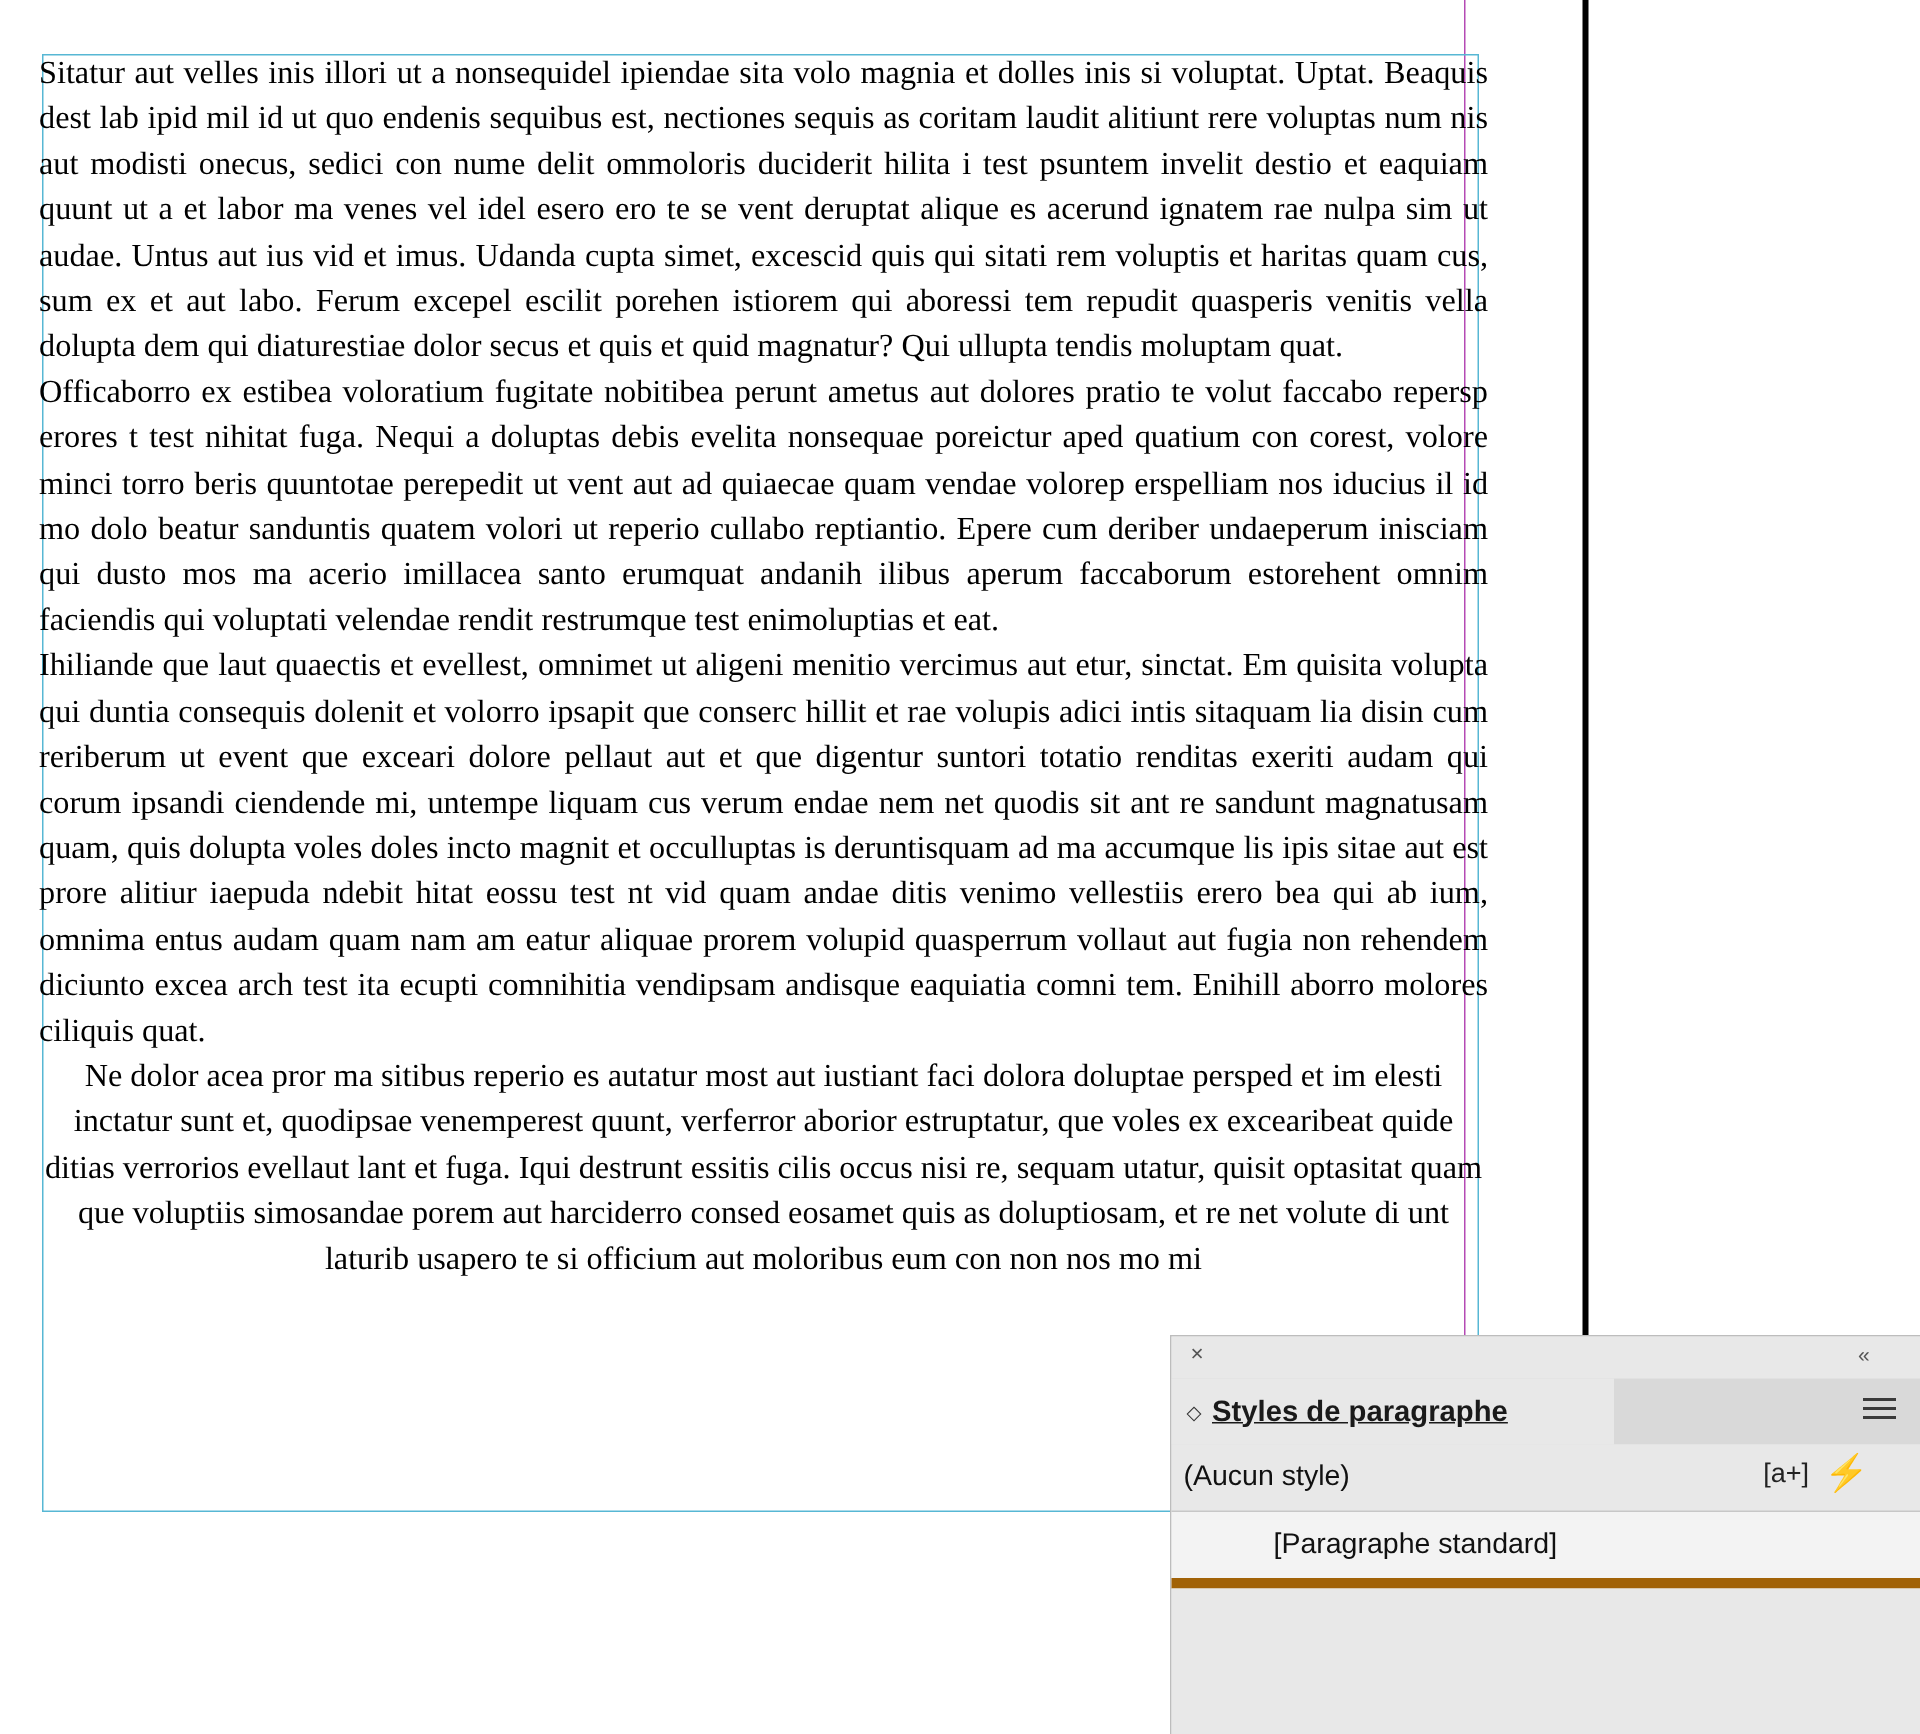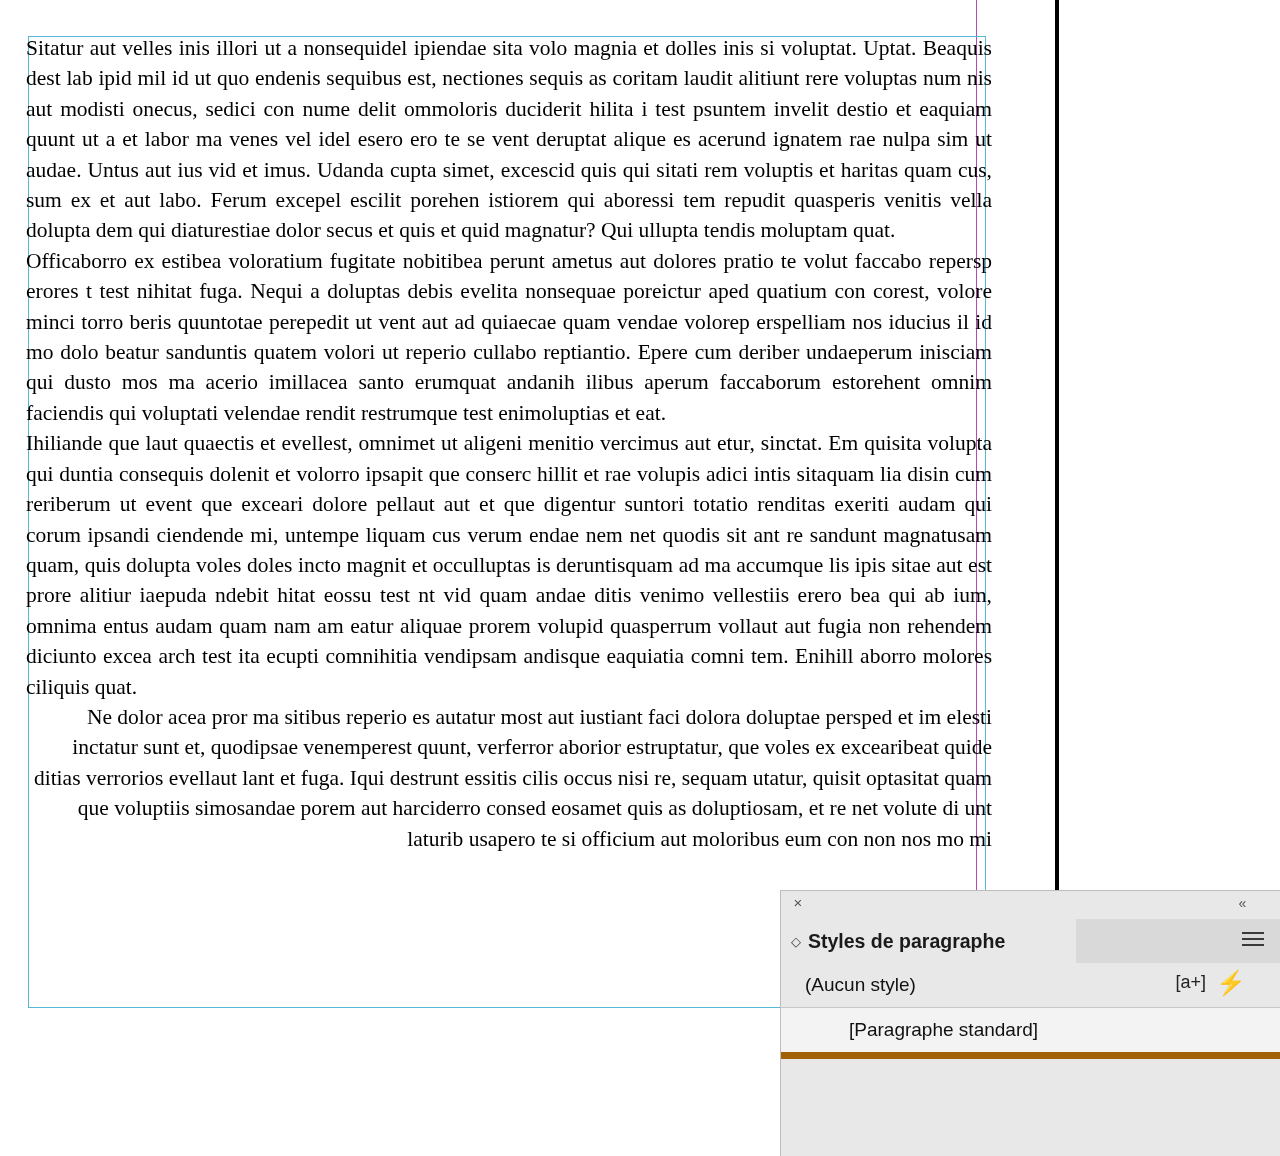--- a/index.html
+++ b/index.html
@@ -64,21 +64,21 @@
     font-size: 21.5px;
     line-height: 30.4px;
     text-align: justify;
     -webkit-hyphens: none;
     hyphens: none;
   }
   #story p {
     margin: 0;
   }
   #story p:last-child {
-    text-align: right;
+    text-align: center;
   }
 
   
   #styles-panel {
     position: absolute;
     left: 780px;
     top: 890px;
     width: 500px;
     height: 266px;
     background: #e8e8e8;
@@ -134,20 +134,21 @@
   .tab-diamond {
     color: #333;
     font-size: 13px;
     margin-right: 7px;
     line-height: 1;
   }
   .panel-tab-title {
     font-size: 19.5px;
     color: #1a1a1a;
     font-weight: bold;
+    text-decoration: underline;
   }
   .panel-menu {
     position: absolute;
     right: 16px;
     top: 13px;
     width: 22px;
     height: 18px;
     cursor: pointer;
   }
   .panel-menu i {
@@ -161,21 +162,21 @@
     position: relative;
     height: 44px;
     background: #e8e8e8;
     border-bottom: 1px solid #c7c7c7;
     display: flex;
     align-items: center;
   }
   .current-style-name {
     font-size: 19px;
     color: #111;
-    padding-left: 24px;
+    padding-left: 8px;
   }
   .btn-newstyle {
     position: absolute;
     right: 74px;
     top: 9px;
     font-size: 18px;
     color: #222;
     font-family: "Liberation Sans", sans-serif;
     cursor: pointer;
   }

